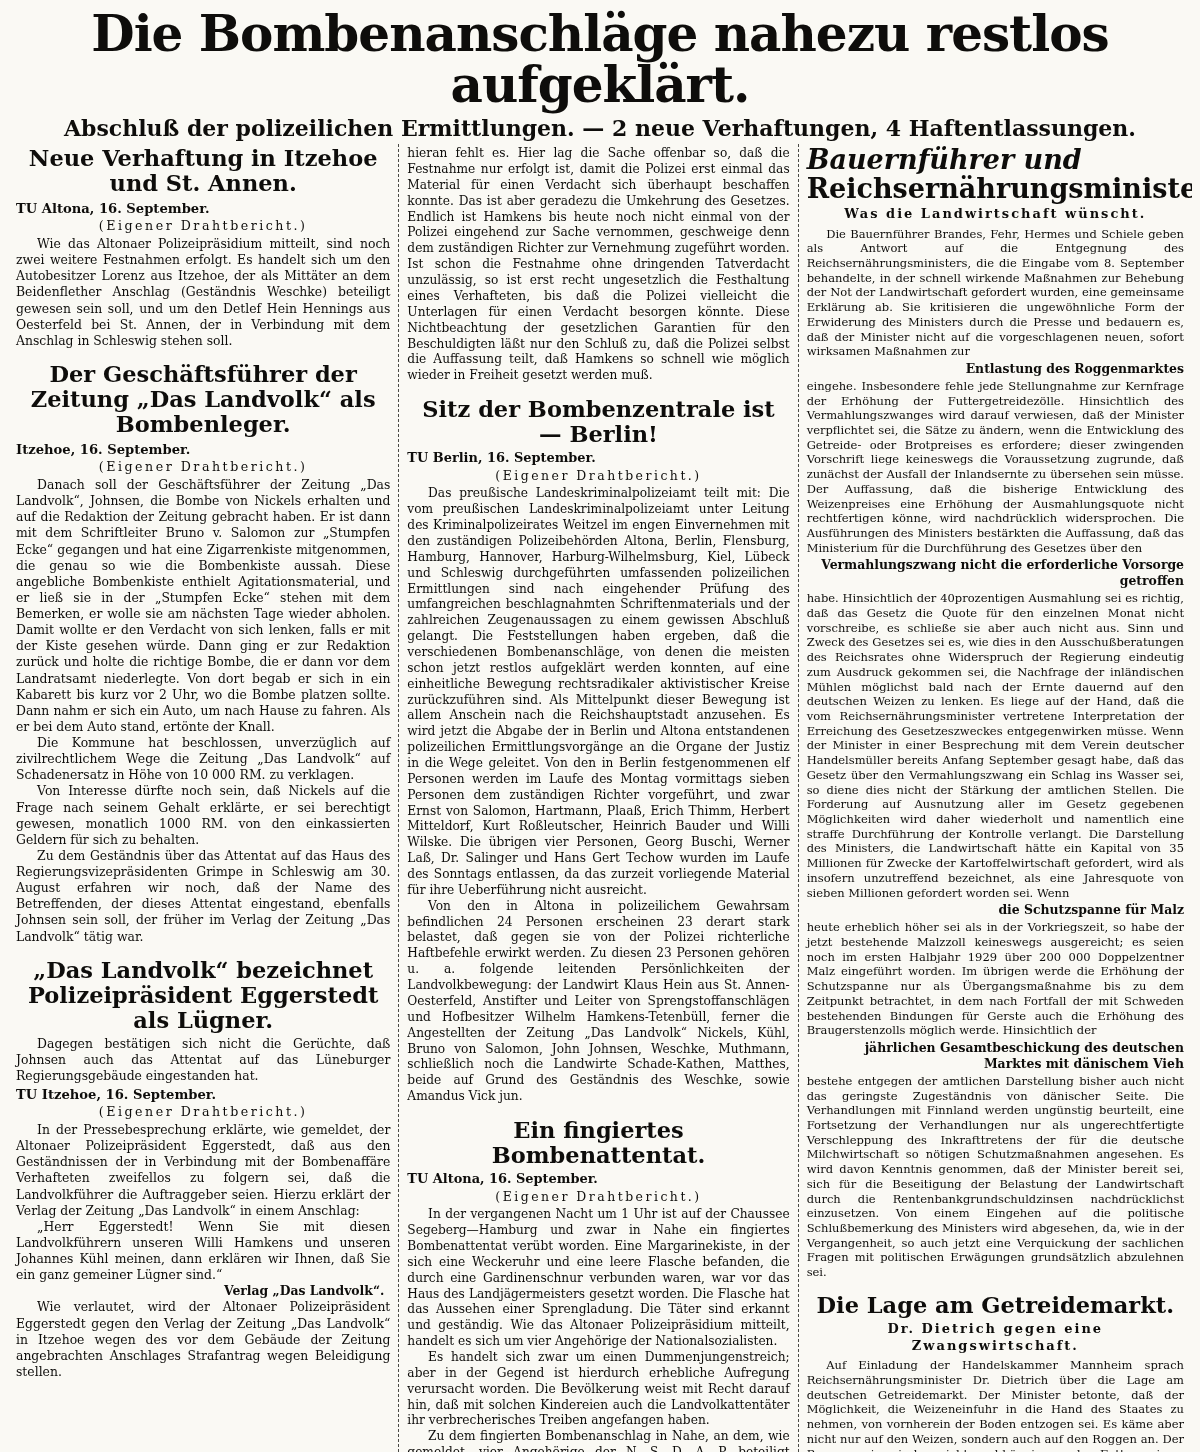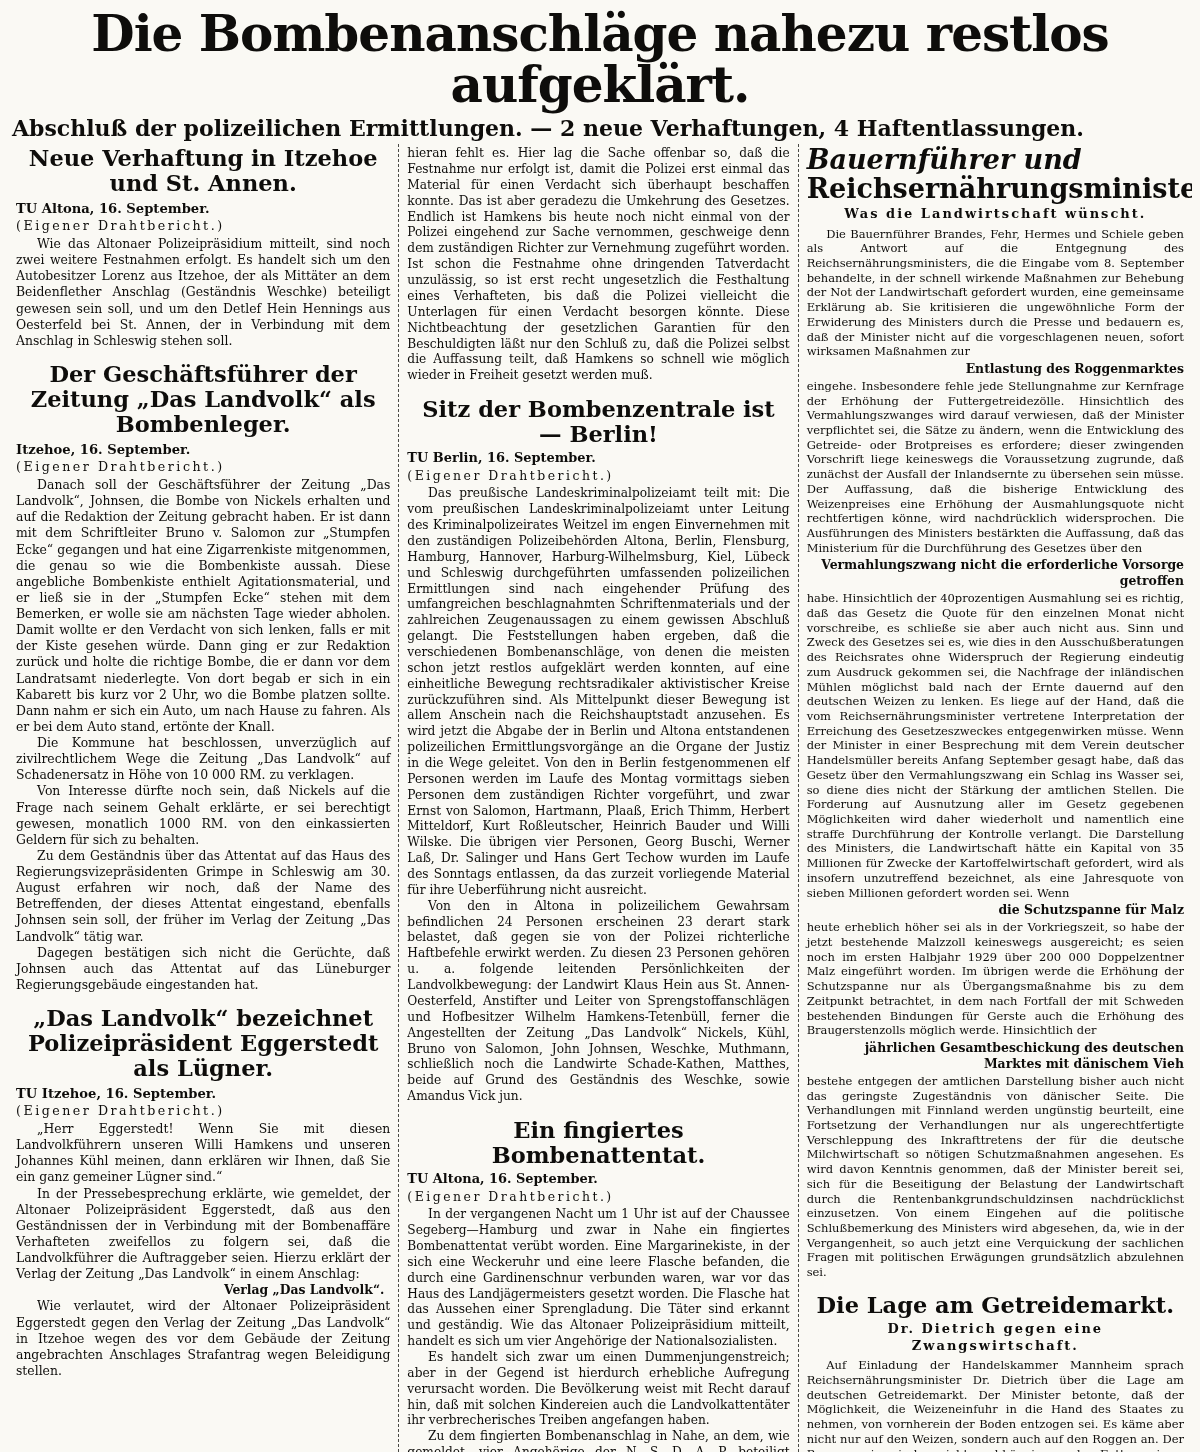--- a/index.html
+++ b/index.html
@@ -10,21 +10,21 @@
     font-family:"DejaVu Serif","Liberation Serif",serif;
     padding:6px 8px 0 8px;overflow:hidden;position:relative;
   }
   
   #page-head{padding:0 4px;}
   .main-headline{
     font-size:50px;font-weight:bold;text-align:center;line-height:1.02;
     margin:2px 0 6px 0;letter-spacing:-1px;
   }
   .deck{
-    font-size:22px;font-weight:bold;line-height:1.1;
+    font-size:22px;font-weight:bold;text-align:center;line-height:1.1;
     margin:0 0 4px 0;
   }
   
   #cols{display:flex;align-items:stretch;height:1338px;overflow:hidden;}
   .col{box-sizing:border-box;padding:2px 8px 0 8px;overflow:hidden;
        text-align:justify;}
   .col-1{width:393px;font-size:12.4px;line-height:1.30;}
   .col-2{width:402px;font-size:12.2px;line-height:1.30;border-left:1px dashed #4a4a46;}
   .col-3{width:397px;font-size:11.5px;line-height:1.28;border-left:1px dashed #4a4a46;}
   
@@ -38,21 +38,21 @@
     font-size:27px;font-weight:bold;text-align:left;line-height:1.05;margin:2px 0 0 0;font-style:italic;
   }
   .headline-right{
     font-size:27px;font-weight:bold;text-align:right;line-height:1.05;margin:0 0 3px 0;
   }
   .dateline{
     font-weight:bold;padding-right:11%;
     font-size:1.06em;margin:1px 0;
   }
   .credit{
-    text-align:left;letter-spacing:2.5px;font-size:1.02em;margin:1px 0 2px 0;
+    text-align:center;letter-spacing:2.5px;font-size:1.02em;margin:1px 0 2px 0;
   }
   .p{text-indent:1.7em;}
   .pn{text-indent:0;}
   .subhead{font-weight:bold;text-align:right;font-size:1.08em;margin:2px 0;text-indent:0;}
   .kicker{
     font-weight:bold;text-align:center;letter-spacing:2px;
     font-size:1.13em;margin:2px 0 4px 0;text-indent:0;
   }
   .sig{text-align:right;font-weight:bold;padding-right:6px;text-indent:0;}
 </style>
@@ -70,26 +70,26 @@
         <div class="blk dateline">TU Altona, 16. September.</div>
         <div class="blk credit">(Eigener Drahtbericht.)</div>
         <div class="blk p">Wie das Altonaer Polizeipräsidium mitteilt, sind noch zwei weitere Festnahmen erfolgt. Es handelt sich um den Autobesitzer Lorenz aus Itzehoe, der als Mittäter an dem Beidenflether Anschlag (Geständnis Weschke) beteiligt gewesen sein soll, und um den Detlef Hein Hennings aus Oesterfeld bei St. Annen, der in Verbindung mit dem Anschlag in Schleswig stehen soll.</div>
         <div class="blk headline">Der Geschäftsführer der Zeitung „Das Landvolk“ als Bombenleger.</div>
         <div class="blk dateline">Itzehoe, 16. September.</div>
         <div class="blk credit">(Eigener Drahtbericht.)</div>
         <div class="blk p">Danach soll der Geschäftsführer der Zeitung „Das Landvolk“, Johnsen, die Bombe von Nickels erhalten und auf die Redaktion der Zeitung gebracht haben. Er ist dann mit dem Schriftleiter Bruno v. Salomon zur „Stumpfen Ecke“ gegangen und hat eine Zigarrenkiste mitgenommen, die genau so wie die Bombenkiste aussah. Diese angebliche Bombenkiste enthielt Agitationsmaterial, und er ließ sie in der „Stumpfen Ecke“ stehen mit dem Bemerken, er wolle sie am nächsten Tage wieder abholen. Damit wollte er den Verdacht von sich lenken, falls er mit der Kiste gesehen würde. Dann ging er zur Redaktion zurück und holte die richtige Bombe, die er dann vor dem Landratsamt niederlegte. Von dort begab er sich in ein Kabarett bis kurz vor 2 Uhr, wo die Bombe platzen sollte. Dann nahm er sich ein Auto, um nach Hause zu fahren. Als er bei dem Auto stand, ertönte der Knall.</div>
         <div class="blk p">Die Kommune hat beschlossen, unverzüglich auf zivilrechtlichem Wege die Zeitung „Das Landvolk“ auf Schadenersatz in Höhe von 10 000 RM. zu verklagen.</div>
         <div class="blk p">Von Interesse dürfte noch sein, daß Nickels auf die Frage nach seinem Gehalt erklärte, er sei berechtigt gewesen, monatlich 1000 RM. von den einkassierten Geldern für sich zu behalten.</div>
         <div class="blk p">Zu dem Geständnis über das Attentat auf das Haus des Regierungsvizepräsidenten Grimpe in Schleswig am 30. August erfahren wir noch, daß der Name des Betreffenden, der dieses Attentat eingestand, ebenfalls Johnsen sein soll, der früher im Verlag der Zeitung „Das Landvolk“ tätig war.</div>
+        <div class="blk headline">„Das Landvolk“ bezeichnet Polizeipräsident Eggerstedt als Lügner.</div>
         <div class="blk p">Dagegen bestätigen sich nicht die Gerüchte, daß Johnsen auch das Attentat auf das Lüneburger Regierungsgebäude eingestanden hat.</div>
-        <div class="blk headline">„Das Landvolk“ bezeichnet Polizeipräsident Eggerstedt als Lügner.</div>
         <div class="blk dateline">TU Itzehoe, 16. September.</div>
         <div class="blk credit">(Eigener Drahtbericht.)</div>
+        <div class="blk p">In der Pressebesprechung erklärte, wie gemeldet, der Altonaer Polizeipräsident Eggerstedt, daß aus den Geständnissen der in Verbindung mit der Bombenaffäre Verhafteten zweifellos zu folgern sei, daß die Landvolkführer die Auftraggeber seien. Hierzu erklärt der Verlag der Zeitung „Das Landvolk“ in einem Anschlag:</div>
         <div class="blk p">„Herr Eggerstedt! Wenn Sie mit diesen Landvolkführern unseren Willi Hamkens und unseren Johannes Kühl meinen, dann erklären wir Ihnen, daß Sie ein ganz gemeiner Lügner sind.“</div>
-        <div class="blk p">In der Pressebesprechung erklärte, wie gemeldet, der Altonaer Polizeipräsident Eggerstedt, daß aus den Geständnissen der in Verbindung mit der Bombenaffäre Verhafteten zweifellos zu folgern sei, daß die Landvolkführer die Auftraggeber seien. Hierzu erklärt der Verlag der Zeitung „Das Landvolk“ in einem Anschlag:</div>
         <div class="blk sig">Verlag „Das Landvolk“.</div>
         <div class="blk p">Wie verlautet, wird der Altonaer Polizeipräsident Eggerstedt gegen den Verlag der Zeitung „Das Landvolk“ in Itzehoe wegen des vor dem Gebäude der Zeitung angebrachten Anschlages Strafantrag wegen Beleidigung stellen.</div>
       </div>
     <div class="col col-2">
         <div class="blk pn">hieran fehlt es. Hier lag die Sache offenbar so, daß die Festnahme nur erfolgt ist, damit die Polizei erst einmal das Material für einen Verdacht sich überhaupt beschaffen konnte. Das ist aber geradezu die Umkehrung des Gesetzes. Endlich ist Hamkens bis heute noch nicht einmal von der Polizei eingehend zur Sache vernommen, geschweige denn dem zuständigen Richter zur Vernehmung zugeführt worden. Ist schon die Festnahme ohne dringenden Tatverdacht unzulässig, so ist erst recht ungesetzlich die Festhaltung eines Verhafteten, bis daß die Polizei vielleicht die Unterlagen für einen Verdacht besorgen könnte. Diese Nichtbeachtung der gesetzlichen Garantien für den Beschuldigten läßt nur den Schluß zu, daß die Polizei selbst die Auffassung teilt, daß Hamkens so schnell wie möglich wieder in Freiheit gesetzt werden muß.</div>
         <div class="blk headline">Sitz der Bombenzentrale ist — Berlin!</div>
         <div class="blk dateline">TU Berlin, 16. September.</div>
         <div class="blk credit">(Eigener Drahtbericht.)</div>
         <div class="blk p">Das preußische Landeskriminalpolizeiamt teilt mit: Die vom preußischen Landeskriminalpolizeiamt unter Leitung des Kriminalpolizeirates Weitzel im engen Einvernehmen mit den zuständigen Polizeibehörden Altona, Berlin, Flensburg, Hamburg, Hannover, Harburg-Wilhelmsburg, Kiel, Lübeck und Schleswig durchgeführten umfassenden polizeilichen Ermittlungen sind nach eingehender Prüfung des umfangreichen beschlagnahmten Schriftenmaterials und der zahlreichen Zeugenaussagen zu einem gewissen Abschluß gelangt. Die Feststellungen haben ergeben, daß die verschiedenen Bombenanschläge, von denen die meisten schon jetzt restlos aufgeklärt werden konnten, auf eine einheitliche Bewegung rechtsradikaler aktivistischer Kreise zurückzuführen sind. Als Mittelpunkt dieser Bewegung ist allem Anschein nach die Reichshauptstadt anzusehen. Es wird jetzt die Abgabe der in Berlin und Altona entstandenen polizeilichen Ermittlungsvorgänge an die Organe der Justiz in die Wege geleitet. Von den in Berlin festgenommenen elf Personen werden im Laufe des Montag vormittags sieben Personen dem zuständigen Richter vorgeführt, und zwar Ernst von Salomon, Hartmann, Plaaß, Erich Thimm, Herbert Mitteldorf, Kurt Roßleutscher, Heinrich Bauder und Willi Wilske. Die übrigen vier Personen, Georg Buschi, Werner Laß, Dr. Salinger und Hans Gert Techow wurden im Laufe des Sonntags entlassen, da das zurzeit vorliegende Material für ihre Ueberführung nicht ausreicht.</div>
         <div class="blk p">Von den in Altona in polizeilichem Gewahrsam befindlichen 24 Personen erscheinen 23 derart stark belastet, daß gegen sie von der Polizei richterliche Haftbefehle erwirkt werden. Zu diesen 23 Personen gehören u. a. folgende leitenden Persönlichkeiten der Landvolkbewegung: der Landwirt Klaus Hein aus St. Annen-Oesterfeld, Anstifter und Leiter von Sprengstoffanschlägen und Hofbesitzer Wilhelm Hamkens-Tetenbüll, ferner die Angestellten der Zeitung „Das Landvolk“ Nickels, Kühl, Bruno von Salomon, John Johnsen, Weschke, Muthmann, schließlich noch die Landwirte Schade-Kathen, Matthes, beide auf Grund des Geständnis des Weschke, sowie Amandus Vick jun.</div>

